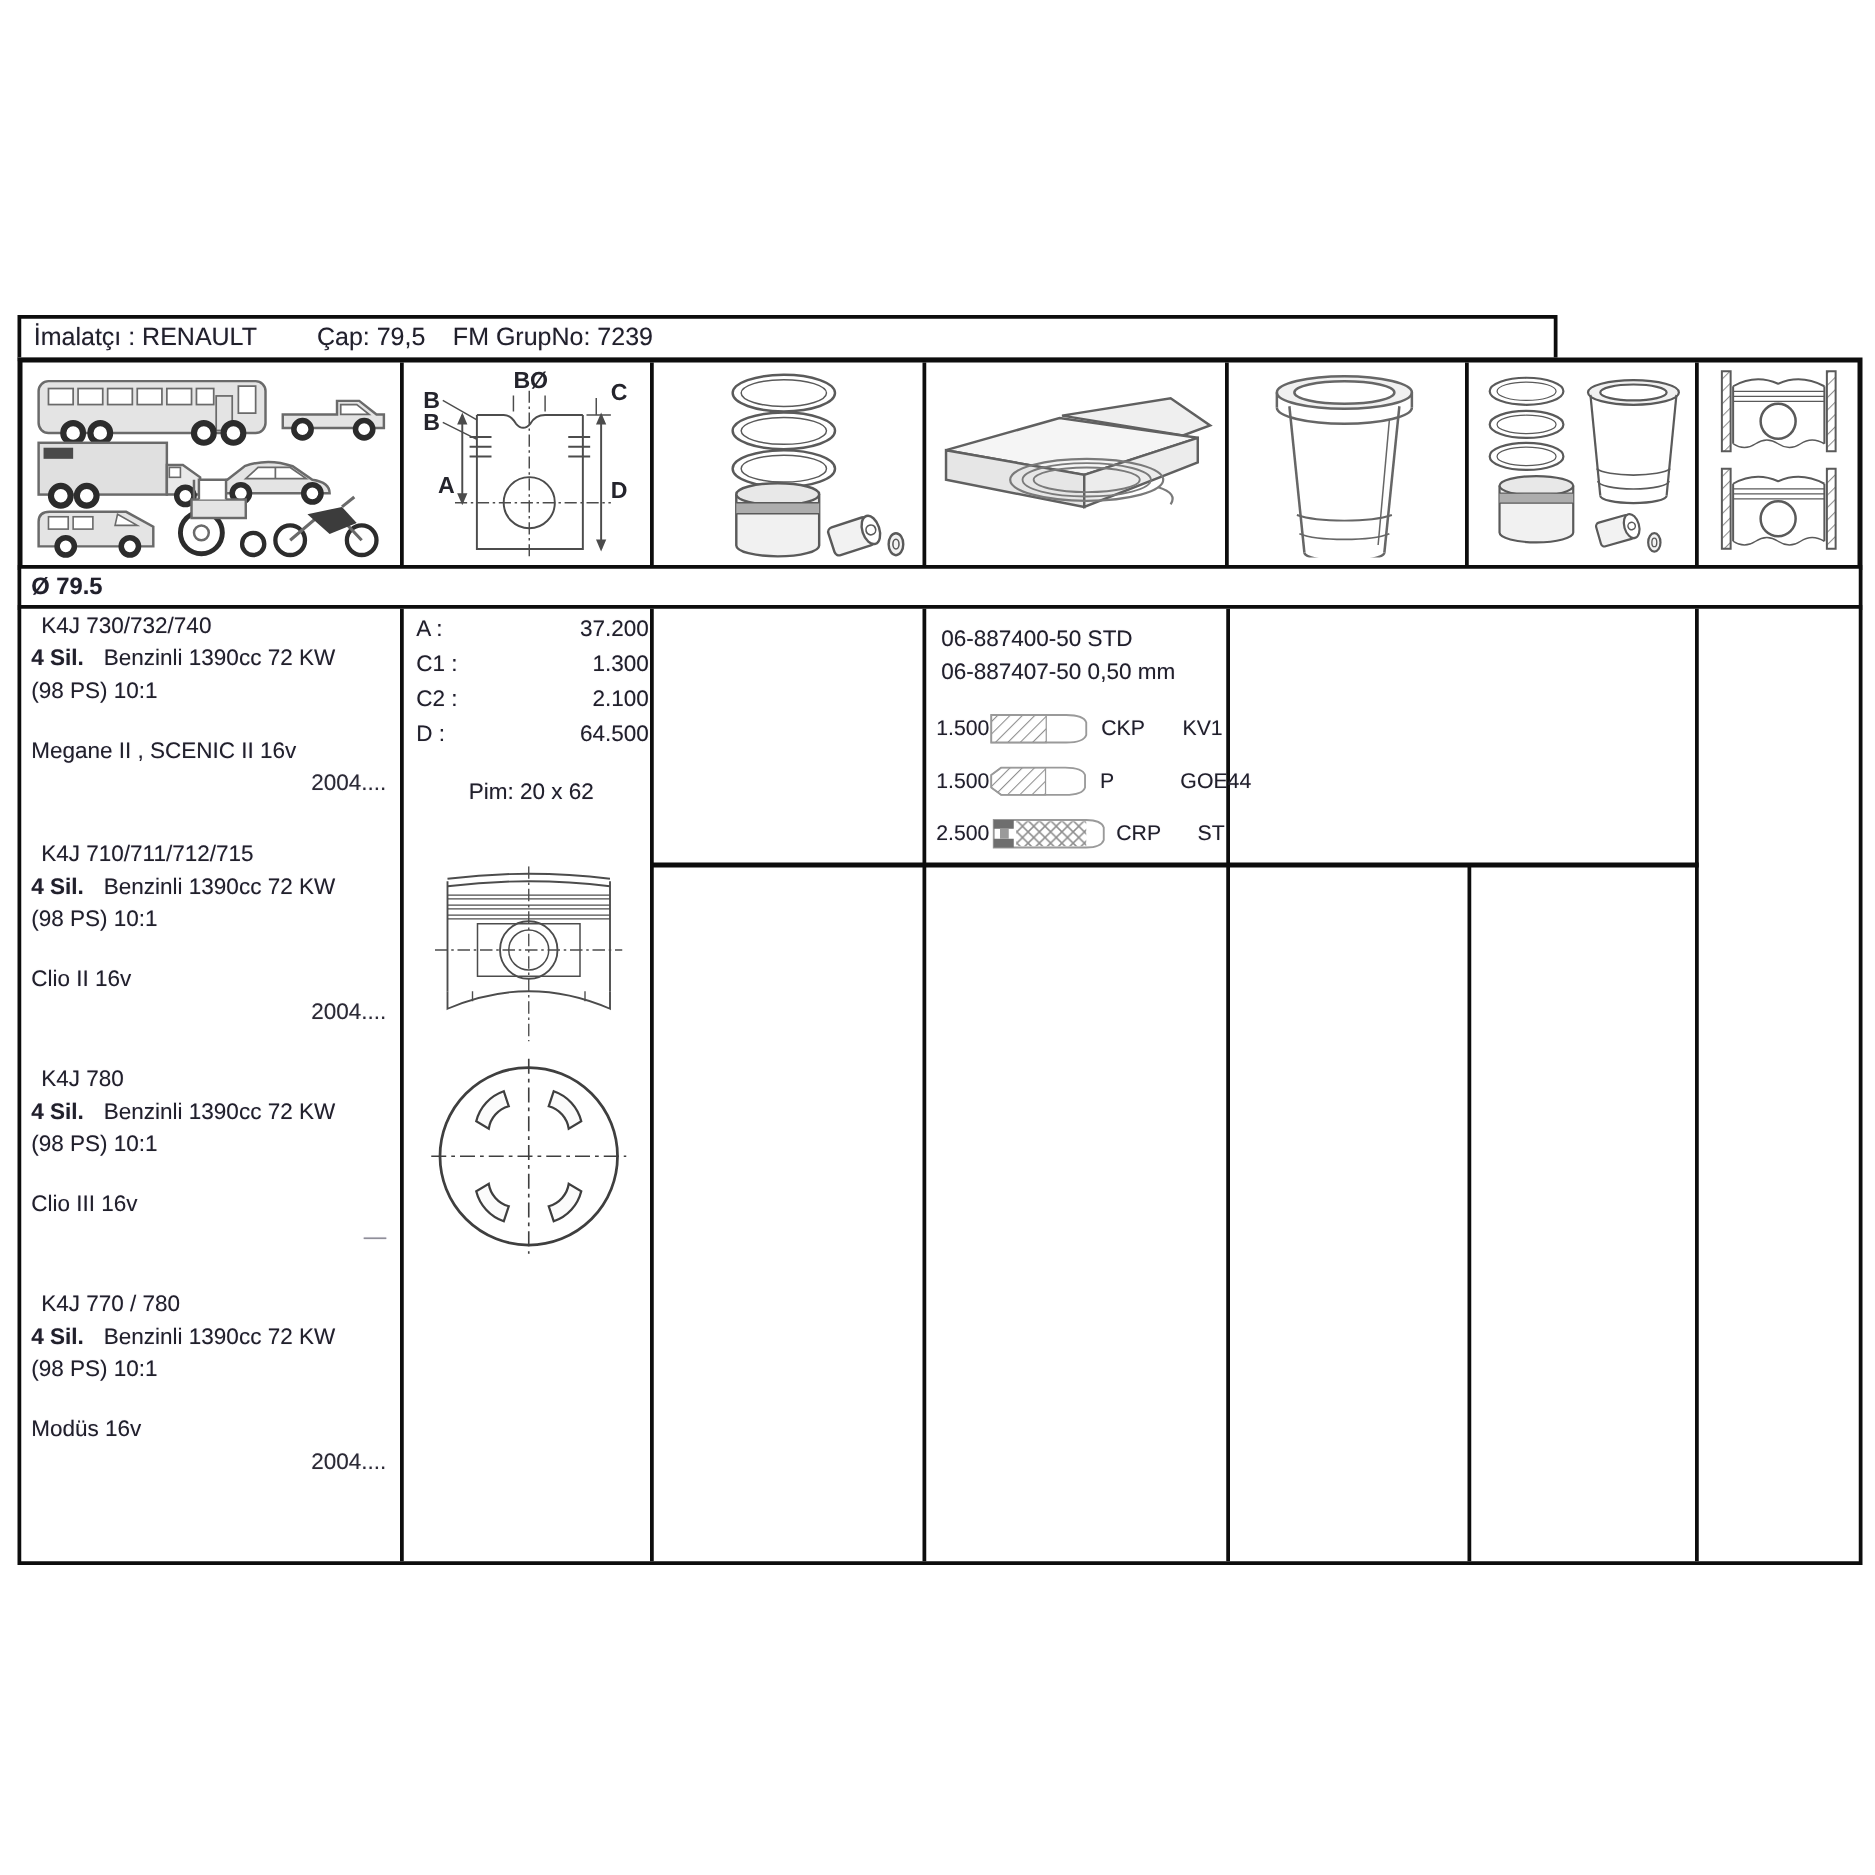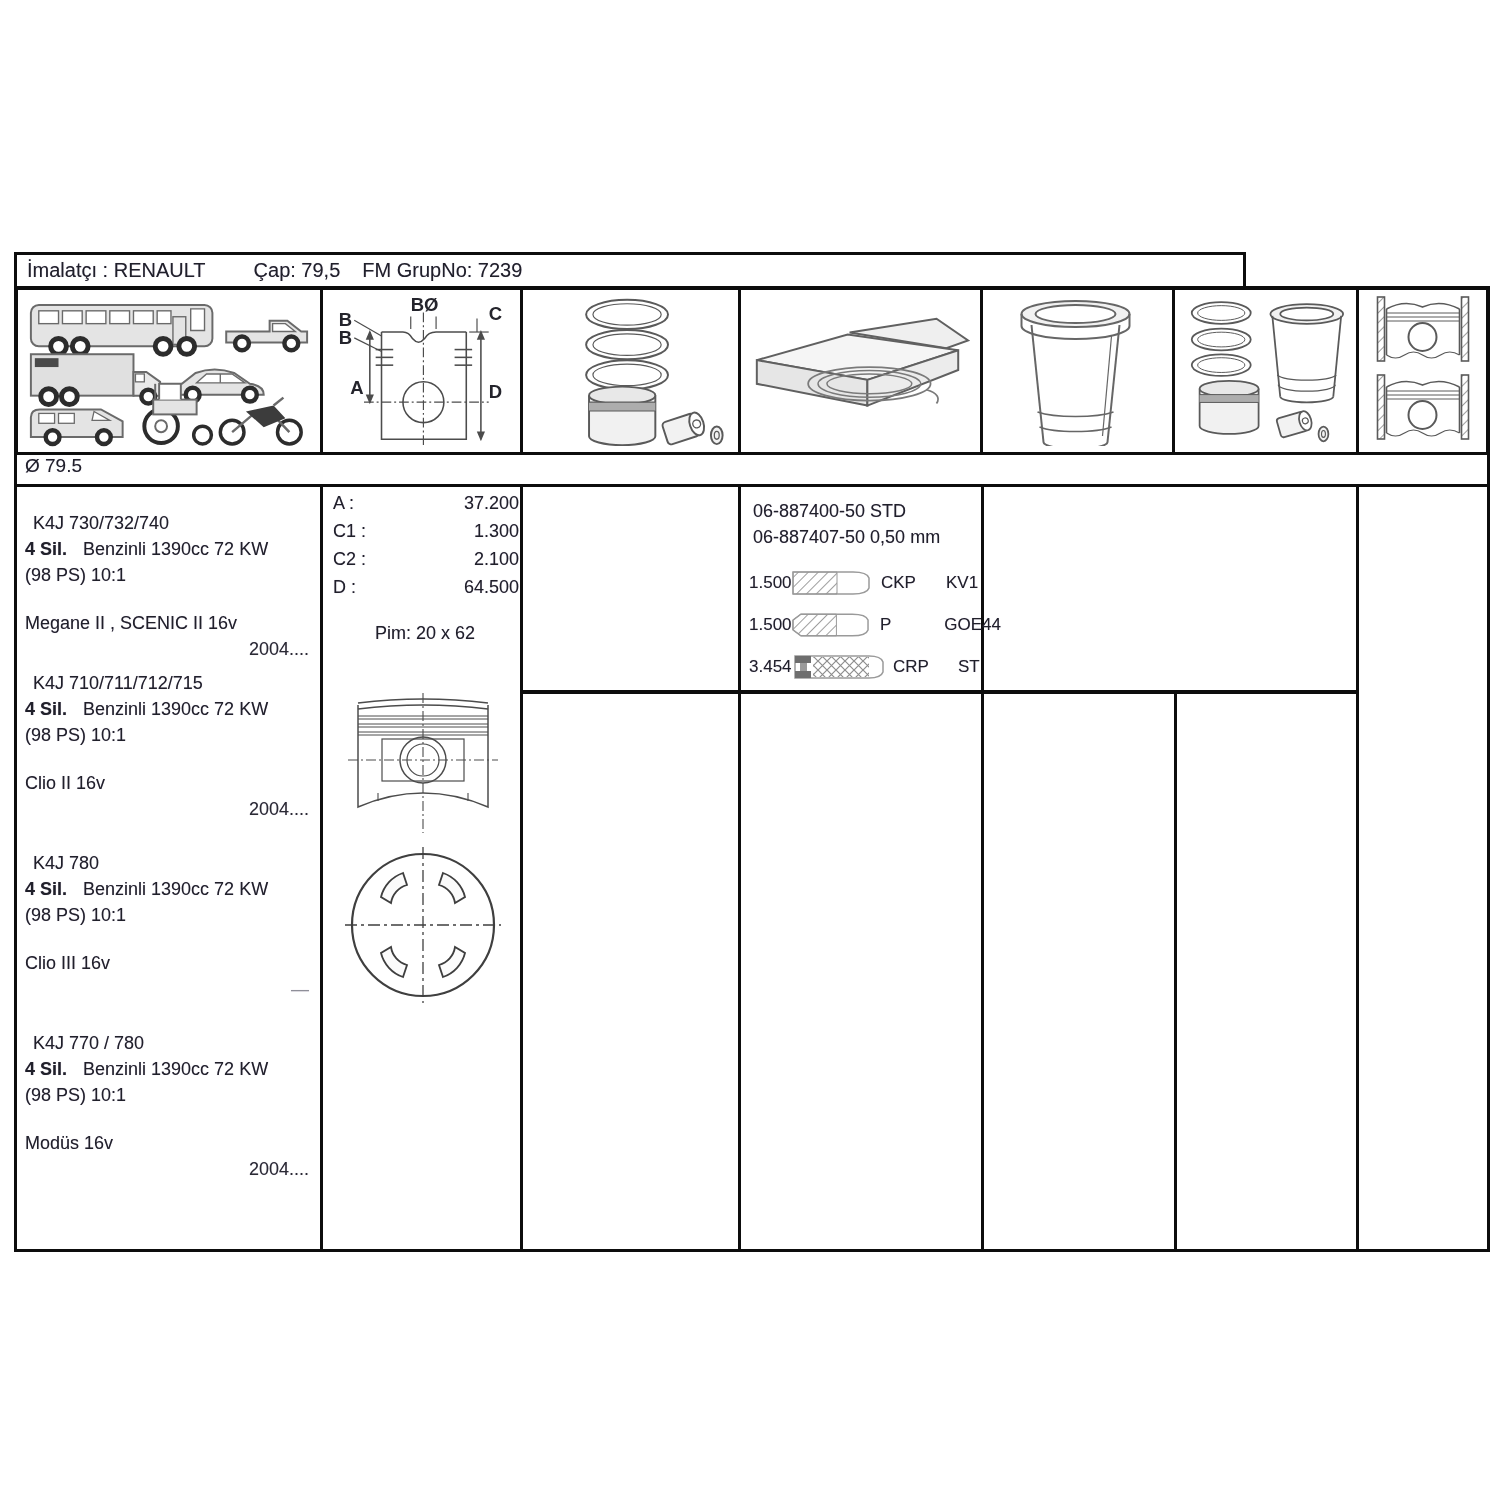--- a/index.html
+++ b/index.html
@@ -12,21 +12,21 @@
   .hline{position:absolute;background:#0d0d0d;height:4px;}
   
   .header-box{left:14px;top:252px;width:1232px;height:37px;display:flex;align-items:center;padding-left:10px;}
   .header-box span{font-size:20px;white-space:pre;}
   .hdr-cap{margin-left:48px;} .hdr-grp{margin-left:22px;}
   
   .icon-row{left:14px;top:286px;width:1476px;height:170px;border-width:4px;}
   .icon-cell-line{top:0;height:162px;}
   .icon-cell{position:absolute;top:0;height:162px;display:flex;align-items:center;justify-content:center;}
   
-  .dia-row{left:14px;top:452px;width:1476px;height:36px;display:flex;align-items:flex-start;padding-left:8px;font-size:19px;}
+  .dia-row{left:14px;top:452px;width:1476px;height:36px;display:flex;align-items:center;padding-left:8px;font-size:19px;font-weight:bold;}
   
   .body-box{left:14px;top:484px;width:1476px;height:768px;}
   .app{position:absolute;left:4px;width:296px;font-size:18px;line-height:26px;}
   .app-engine{padding-left:12px;}
   .app-l2{padding-left:4px;}
   .app-l2 .cyl{font-weight:bold;}
   .app-l2 .fuel{margin-left:16px;}
   .app-spec{padding-left:4px;}
   .app-models{padding-left:4px;margin-top:22px;}
   .app-year{text-align:right;padding-right:8px;color:#2a2a33;}
@@ -295,21 +295,21 @@
   <div class="box body-box">
 
     <div class="vline" style="left:303px;top:0;height:762px"></div>
     <div class="vline" style="left:503px;top:0;height:762px"></div>
     <div class="vline" style="left:721px;top:0;height:762px"></div>
     <div class="vline" style="left:964px;top:0;height:762px"></div>
     <div class="vline" style="left:1339px;top:0;height:762px"></div>
     <div class="vline" style="left:1157px;top:205px;height:557px"></div>
     <div class="hline" style="left:503px;top:203px;width:839px"></div>
 
-    <div class="app txt" style="top:23px">
+    <div class="app txt" style="top:0">
       <div class="app-engine">K4J 730/732/740</div>
       <div class="app-l2">
         <span class="cyl">4 Sil.</span><span class="fuel">Benzinli 1390cc 72 KW</span>
       </div>
       <div class="app-spec">(98 PS) 10:1</div>
       <div class="app-models">Megane II , SCENIC II 16v</div>
       <div class="app-year">2004....</div>
     </div>
 
     <div class="app txt" style="top:183px">
@@ -413,21 +413,21 @@
       <span class="ring-size">1.500</span>
       <svg width="84" height="28" viewBox="0 0 84 28">
         <path d="M10,3 H62 Q76,3 78,9 V19 Q76,25 62,25 H10 L2,19 V9 Z" fill="#fff" stroke="#9a9a9a" stroke-width="1.5"></path>
         <path d="M10,3 H46 V25 H10 L2,19 V9 Z" fill="url(#hatch)" stroke="#9a9a9a" stroke-width="1"></path>
       </svg>
       <span class="ring-type">P</span>
       <span class="ring-brand">GOE44</span>
     </div>
 
     <div class="ring-row txt" style="top:162px">
-      <span class="ring-size">3.454</span>
+      <span class="ring-size">2.500</span>
       <svg width="96" height="30" viewBox="0 0 96 30">
         <path d="M4,4 H78 Q90,4 92,10 V20 Q90,26 78,26 H4 Z" fill="#fff" stroke="#9a9a9a" stroke-width="1.5"></path>
         <rect x="4" y="4" width="16" height="7" fill="#6e6e6e"></rect>
         <rect x="4" y="19" width="16" height="7" fill="#6e6e6e"></rect>
         <rect x="9" y="11" width="7" height="8" fill="#9a9a9a"></rect>
         <rect x="22" y="5" width="56" height="20" fill="url(#xhatch)"></rect>
       </svg>
       <span class="ring-type">CRP</span>
       <span class="ring-brand">ST</span>
     </div>

